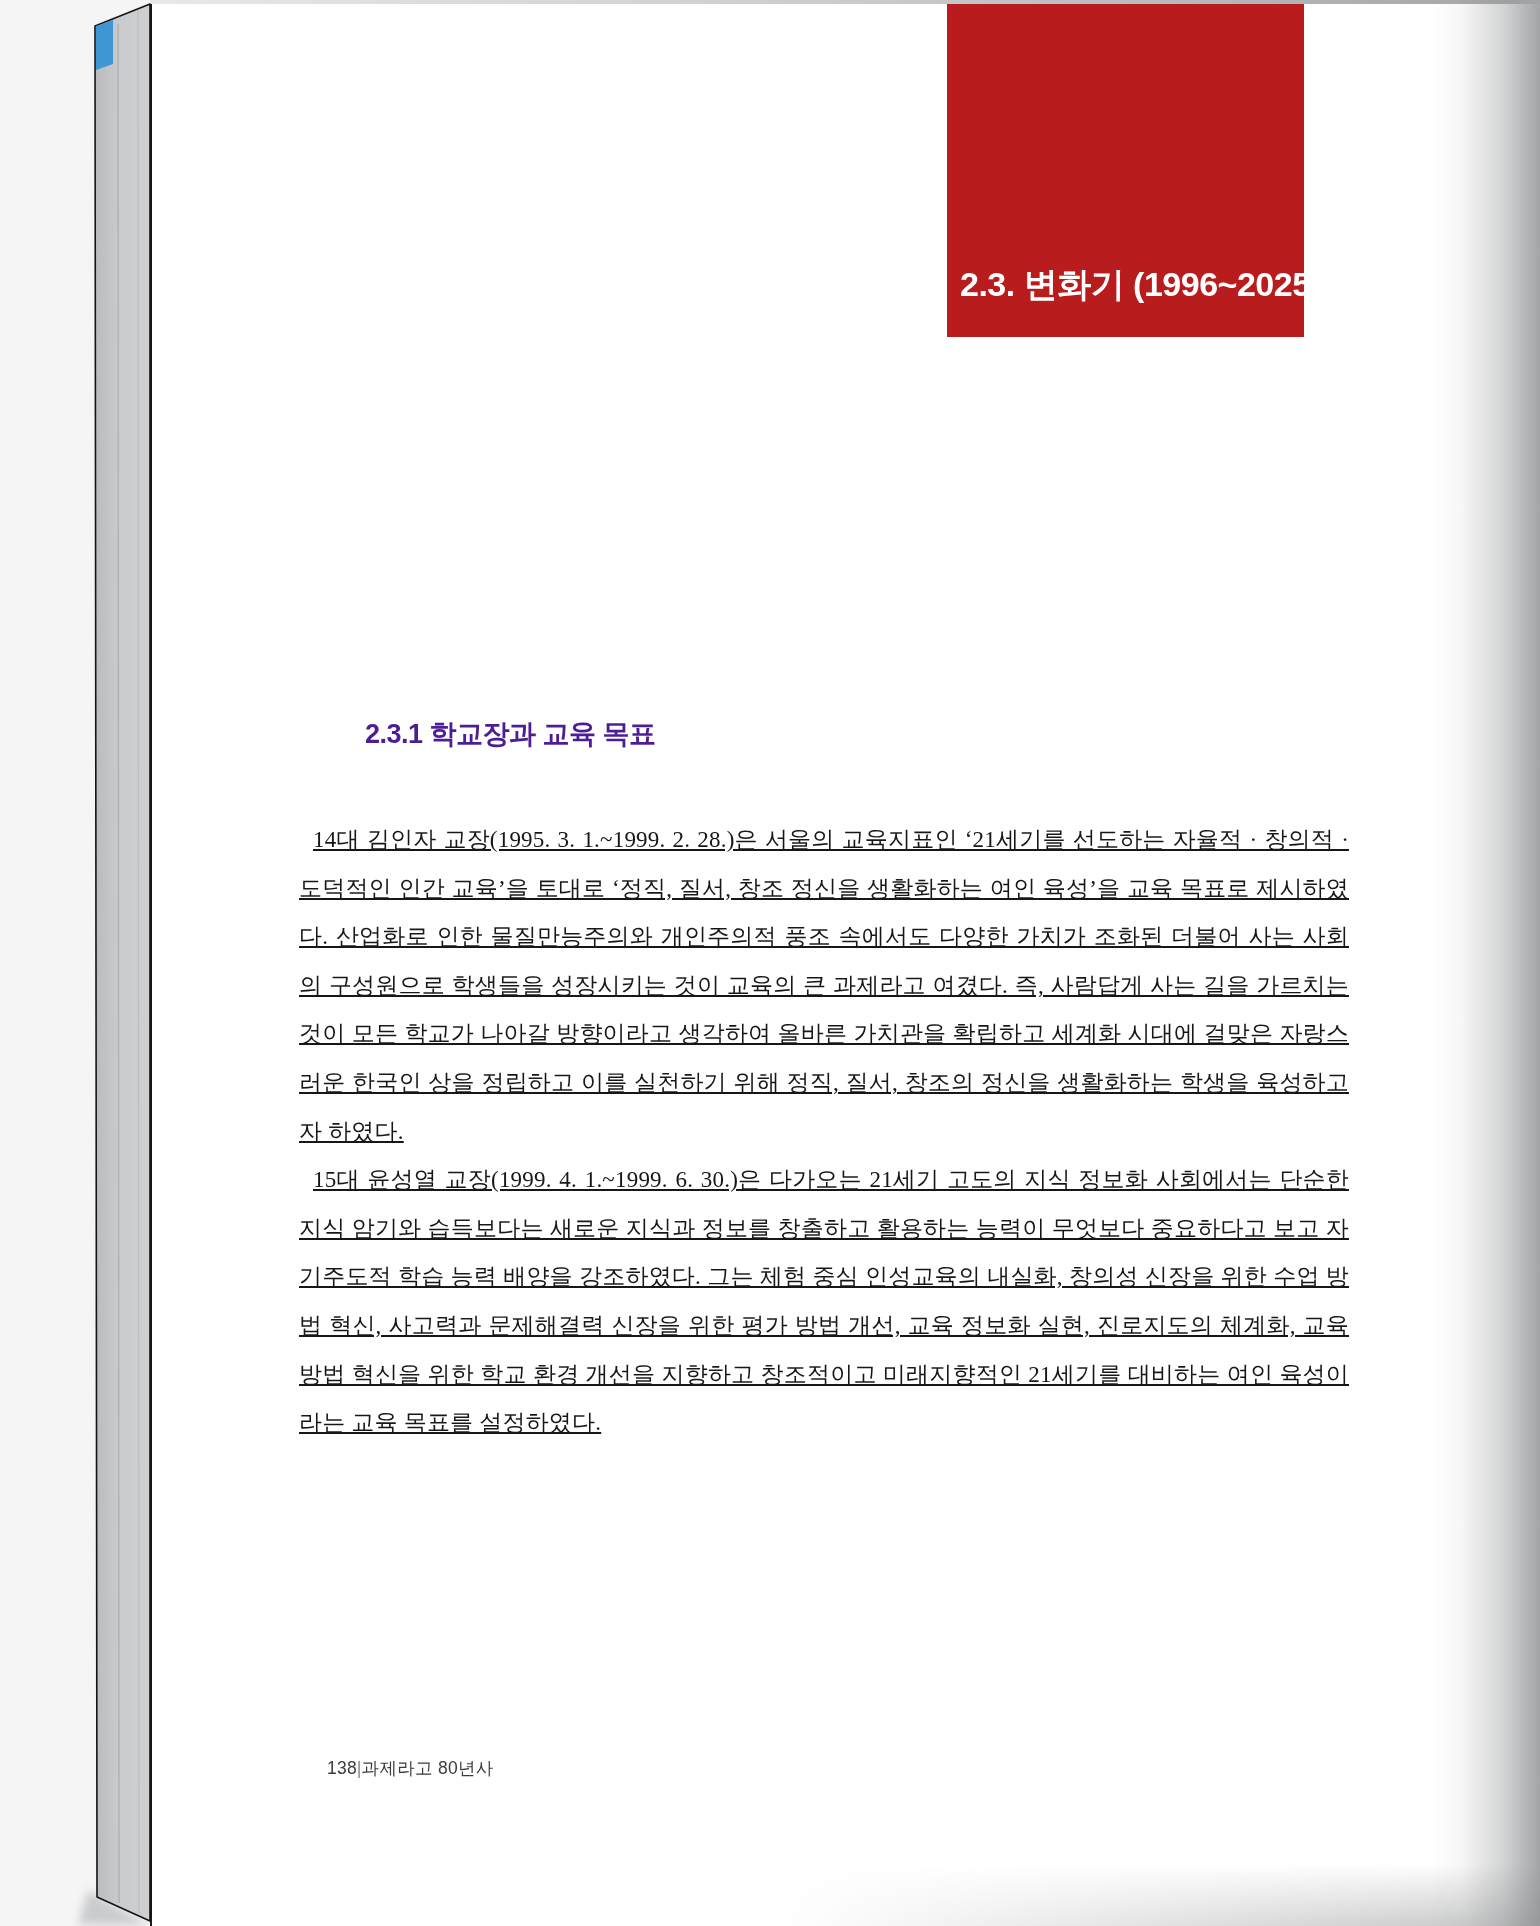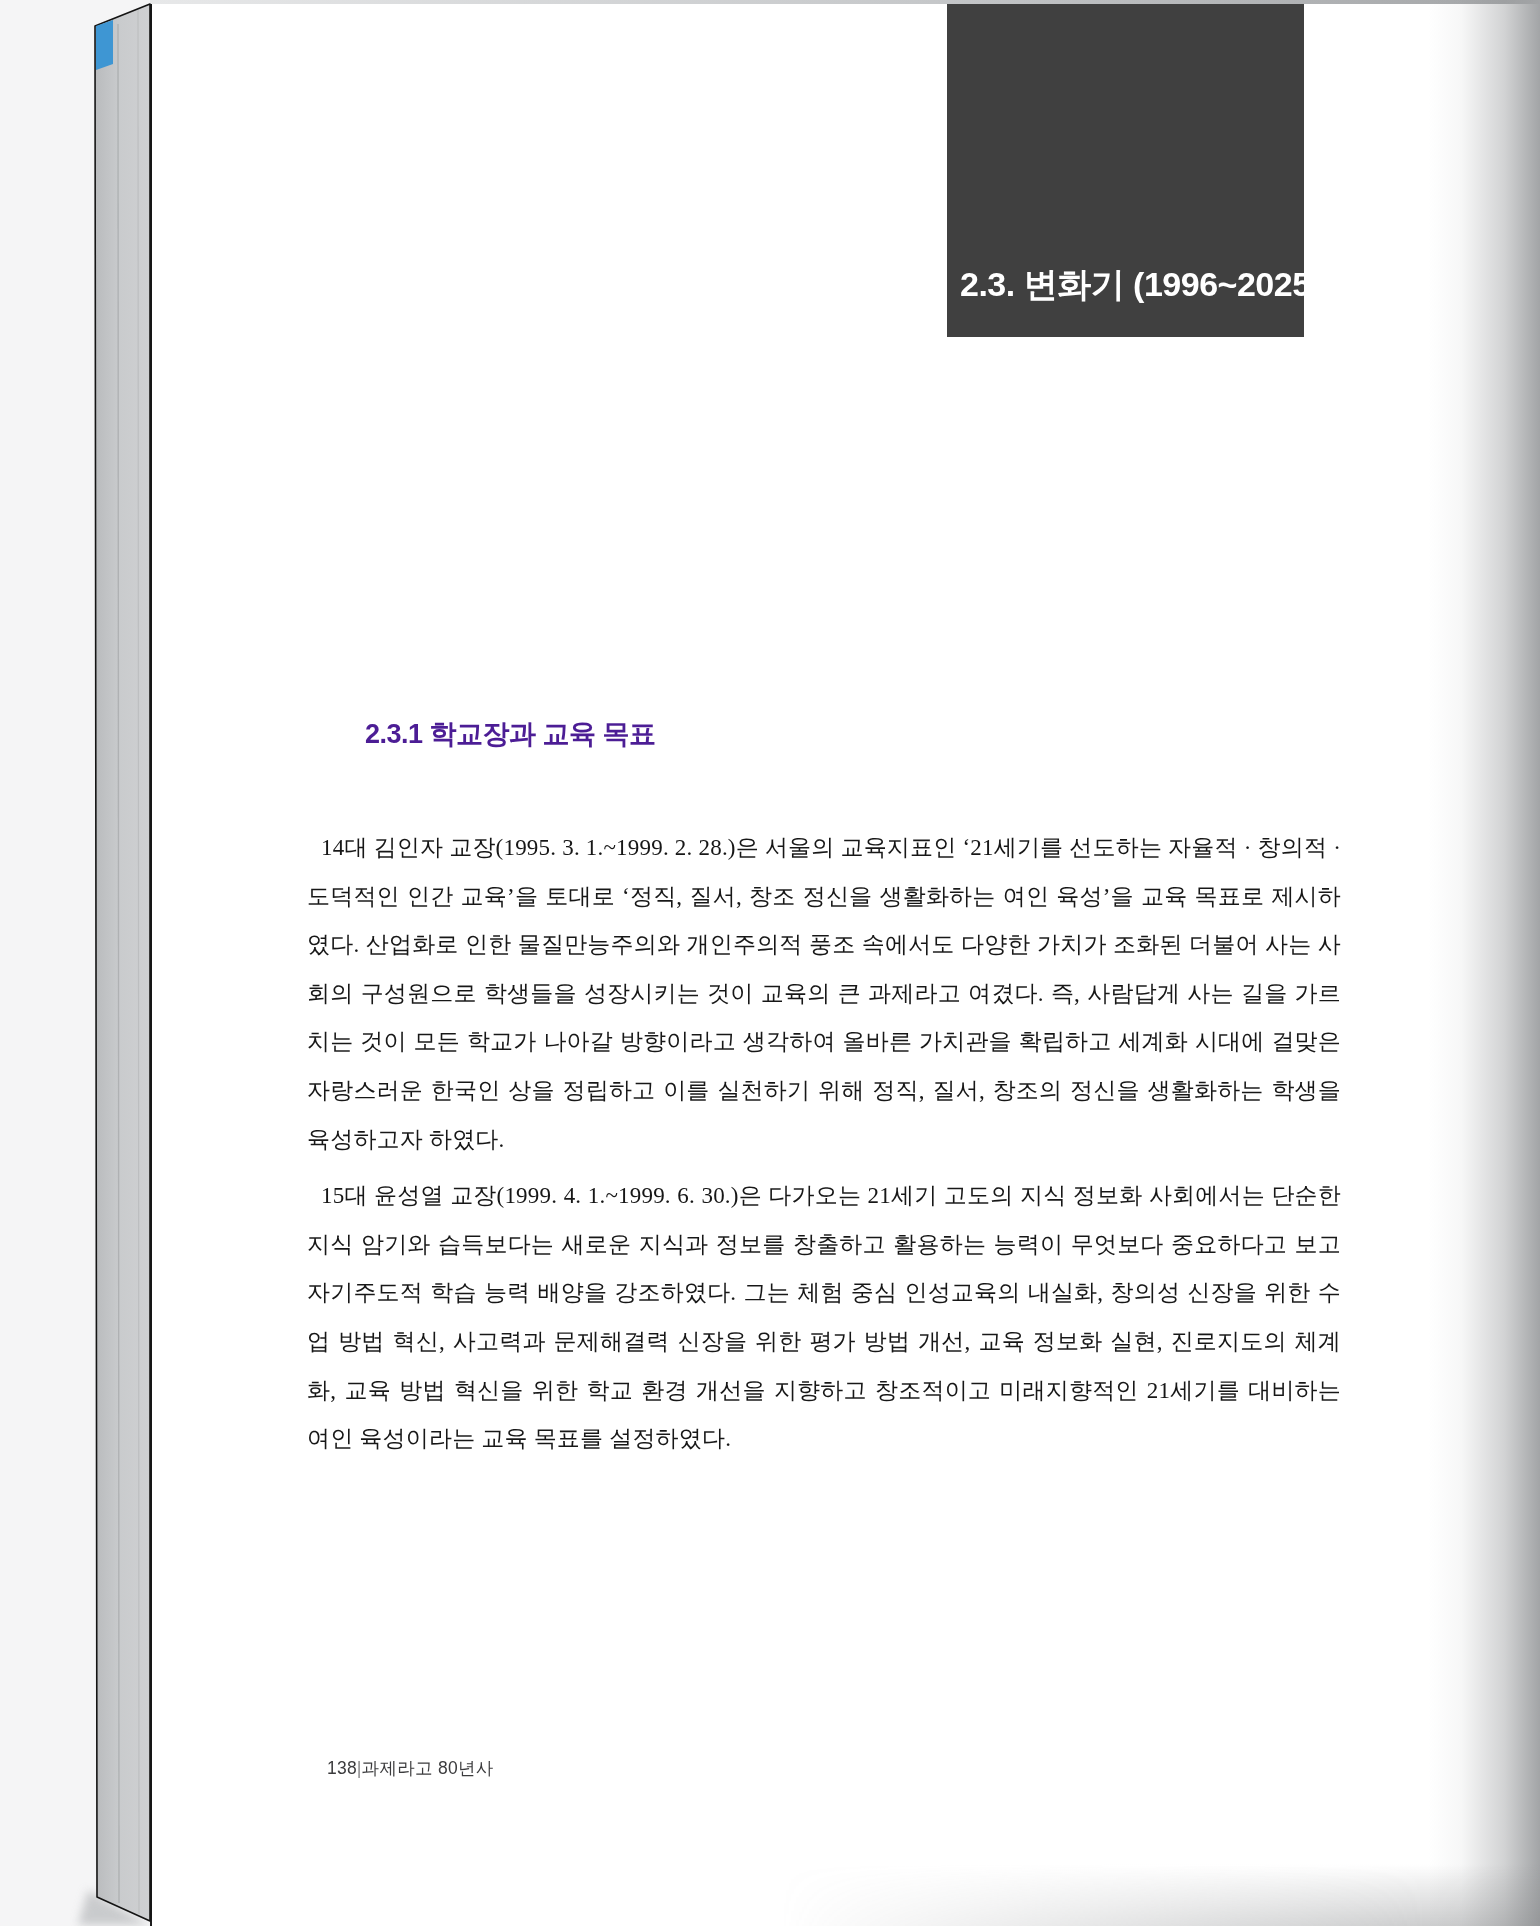--- a/index.html
+++ b/index.html
@@ -47,39 +47,39 @@
     position:absolute;left:213px;top:712px;margin:0;
     font-size:27px;font-weight:700;color:#4c1d95;letter-spacing:-0.5px;
   }
   
   .body-text{
     position:absolute;left:147px;top:812px;width:1050px;
     font-family:"Liberation Serif","DejaVu Serif",serif;
     font-size:23px;line-height:48.6px;color:#171717;
     text-align:justify;letter-spacing:0.2px;
   }
-  .body-text p{margin:8px;text-indent:14px;}
+  .body-text p{margin:0;text-indent:14px;text-decoration:underline;}
   
   .footer{
     position:absolute;left:175px;top:1752px;
     display:flex;align-items:center;gap:0;
     font-size:17.5px;color:#3b3b3d;letter-spacing:0.3px;
   }
   .footer .divider{color:#7c7c7e;font-size:16px;transform:scaleY(1.15);}
 </style>
 </head>
 <body>
 
 <div class="stage">
 
   <div class="top-edge"></div>
 
   <div class="page">
 
-    <div class="banner" id="banner" style="background: #404040;">
+    <div class="banner" id="banner" style="background: #b91c1c;">
       <span class="banner-title" style="color: rgb(255, 255, 255);">2.3. 변화기 (1996~2025)</span>
     </div>
 
     <h2 class="section-heading">2.3.1 학교장과 교육 목표</h2>
 
     <div class="body-text">
       <p>14대 김인자 교장(1995. 3. 1.~1999. 2. 28.)은 서울의 교육지표인 ‘21세기를 선도하는 자율적 · 창의적 · 도덕적인 인간 교육’을 토대로 ‘정직, 질서, 창조 정신을 생활화하는 여인 육성’을 교육 목표로 제시하였다. 산업화로 인한 물질만능주의와 개인주의적 풍조 속에서도 다양한 가치가 조화된 더불어 사는 사회의 구성원으로 학생들을 성장시키는 것이 교육의 큰 과제라고 여겼다. 즉, 사람답게 사는 길을 가르치는 것이 모든 학교가 나아갈 방향이라고 생각하여 올바른 가치관을 확립하고 세계화 시대에 걸맞은 자랑스러운 한국인 상을 정립하고 이를 실천하기 위해 정직, 질서, 창조의 정신을 생활화하는 학생을 육성하고자 하였다.</p>
       <p>15대 윤성열 교장(1999. 4. 1.~1999. 6. 30.)은 다가오는 21세기 고도의 지식 정보화 사회에서는 단순한 지식 암기와 습득보다는 새로운 지식과 정보를 창출하고 활용하는 능력이 무엇보다 중요하다고 보고 자기주도적 학습 능력 배양을 강조하였다. 그는 체험 중심 인성교육의 내실화, 창의성 신장을 위한 수업 방법 혁신, 사고력과 문제해결력 신장을 위한 평가 방법 개선, 교육 정보화 실현, 진로지도의 체계화, 교육 방법 혁신을 위한 학교 환경 개선을 지향하고 창조적이고 미래지향적인 21세기를 대비하는 여인 육성이라는 교육 목표를 설정하였다.</p>
     </div>
 

